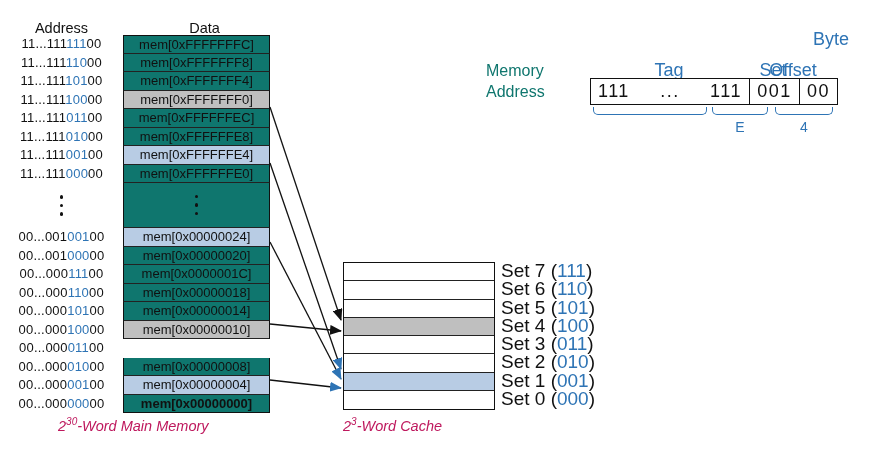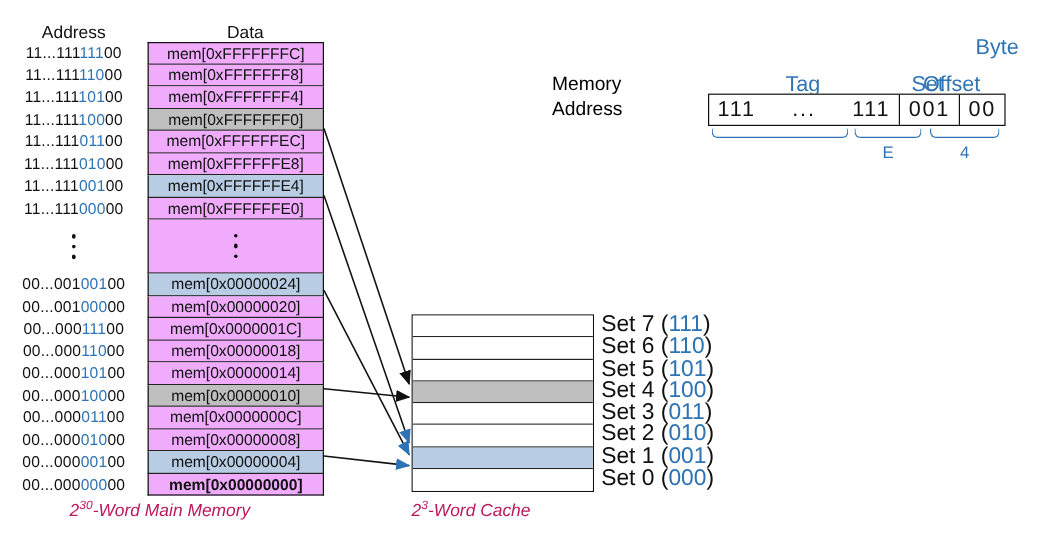--- a/index.html
+++ b/index.html
@@ -21,21 +21,21 @@
     width:107px;height:18.5px;box-sizing:border-box;
     font-size:13px;line-height:18.5px;text-align:center;letter-spacing:.2px;
     white-space:nowrap;
   }
   .addr .b{color:var(--blue);}
   .cell{
     width:147px;height:18.5px;box-sizing:border-box;margin-left:8px;
     border-left:1.6px solid var(--ink);border-right:1.6px solid var(--ink);
     border-bottom:1px solid #222;
     font-size:13px;line-height:17.5px;text-align:center;white-space:nowrap;
-    background:#f0abfc;
+    background:#0f766e;
   }
   .mem .mrow:first-child .cell{border-top:1.6px solid var(--ink);}
   .mem .mrow:last-child .cell{border-bottom:1.6px solid var(--ink);font-weight:bold;}
   .fill-blue{background:var(--rowblue) !important;}
   .fill-gray{background:var(--rowgray) !important;}
   .dotsrow .addr,.dotsrow .cell{
     height:45px;display:flex;flex-direction:column;align-items:center;justify-content:center;gap:5px;
   }
   .dot{width:3.6px;height:3.6px;border-radius:50%;background:#111;}
   
@@ -45,21 +45,21 @@
   }
   .crow{height:18.3px;box-sizing:border-box;border-bottom:1px solid #222;background:#fff;}
   .crow:last-child{border-bottom:none;}
   .setlabels{position:absolute;left:501px;top:262px;font-size:19px;}
   .slrow{height:18.3px;line-height:18.3px;white-space:nowrap;}
   .slrow .b{color:var(--blue);}
   
   .cap{position:absolute;font-size:14.5px;text-align:left;color:#be185d;font-style:italic;}
   .cap sup{font-size:10px;}
   
-  .memaddr{position:absolute;left:460px;top:60px;width:64px;font-size:16px;line-height:21px;text-align:left;color:#000000;}
+  .memaddr{position:absolute;left:486px;top:60px;width:64px;font-size:16px;line-height:21px;text-align:left;color:#0f766e;}
   .abox{
     position:absolute;left:590px;top:78px;width:248px;height:27px;
     border:1.8px solid var(--ink);box-sizing:border-box;display:flex;background:#fff;
   }
   .af{box-sizing:border-box;font-size:18px;display:flex;align-items:center;justify-content:center;letter-spacing:1.5px;color:#111;}
   .af.tagf{width:158px;justify-content:space-between;padding:0 7px;}
   .af.setf{width:50px;border-left:1.6px solid var(--ink);}
   .af.offf{flex:1;border-left:1.6px solid var(--ink);}
   .flabel{position:absolute;color:var(--blue);font-size:18px;text-align:center;white-space:nowrap;}
   .brk{
@@ -142,21 +142,20 @@
       <div class="mrow">
         <div class="addr"><span>00...000</span><span class="b">101</span><span>00</span></div>
         <div class="cell">mem[0x00000014]</div>
       </div>
       <div class="mrow">
         <div class="addr"><span>00...000</span><span class="b">100</span><span>00</span></div>
         <div class="cell fill-gray">mem[0x00000010]</div>
       </div>
       <div class="mrow">
         <div class="addr"><span>00...000</span><span class="b">011</span><span>00</span></div>
-        <div class="cell">mem[0x0000000C]</div>
       </div>
       <div class="mrow">
         <div class="addr"><span>00...000</span><span class="b">010</span><span>00</span></div>
         <div class="cell">mem[0x00000008]</div>
       </div>
       <div class="mrow">
         <div class="addr"><span>00...000</span><span class="b">001</span><span>00</span></div>
         <div class="cell fill-blue">mem[0x00000004]</div>
       </div>
       <div class="mrow">

